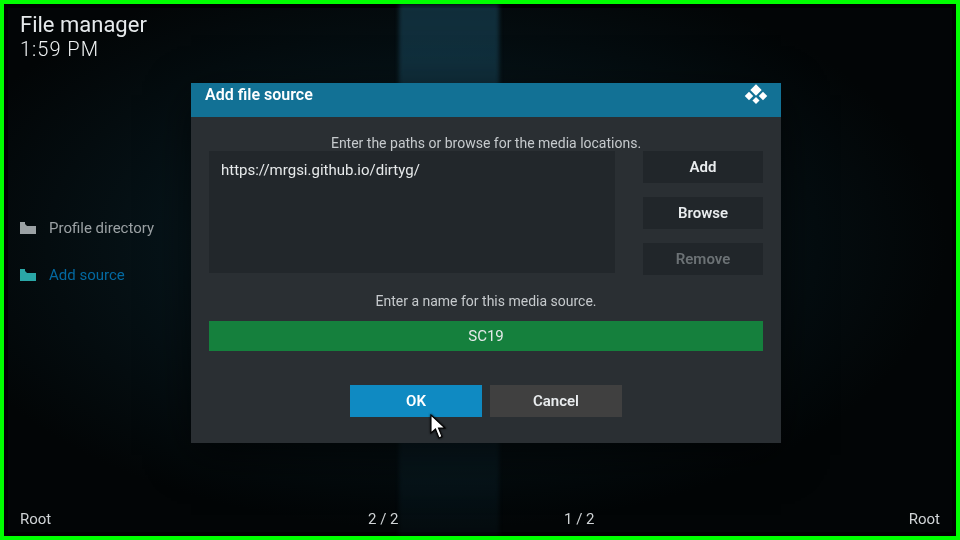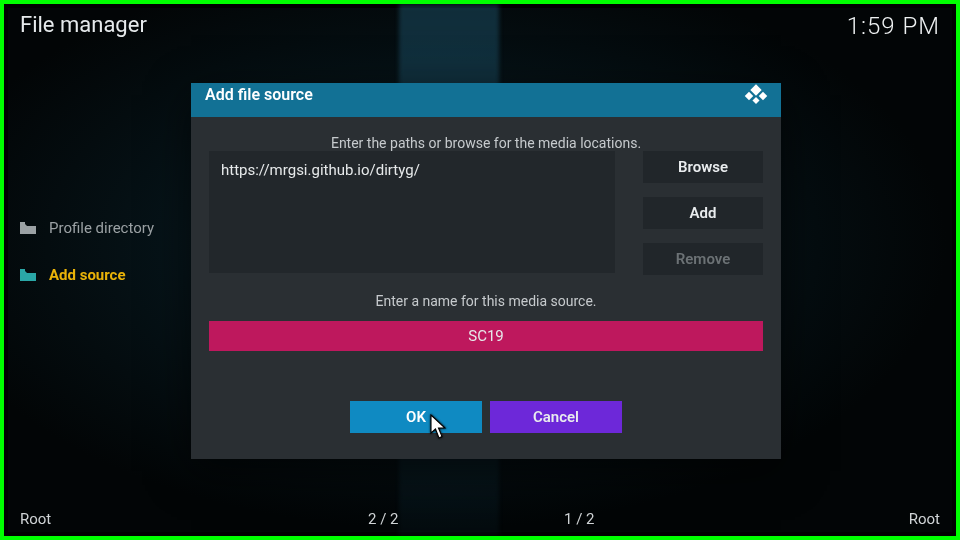--- a/index.html
+++ b/index.html
@@ -18,34 +18,35 @@
     .light-band {
       position: absolute;
       left: 395px; top: 0; width: 100px; height: 100%;
       background: linear-gradient(180deg, rgba(52,140,180,0.28), rgba(52,140,180,0.18) 50%, rgba(52,140,180,0.05));
       filter: blur(2px);
     }
     .header {
       position: absolute; top: 8px; left: 16px; right: 16px;
       display: flex; justify-content: space-between; align-items: flex-start;
       color: #d9dde0;
+      flex-direction: column;
     }
     .page-title { font-size: 22px; font-weight: 400; color: #e6eaec; }
-    .clock { font-size: 24px; font-weight: 300; color: #eef1f2; letter-spacing: 1px; }
+    .clock { font-size: 20px; font-weight: 300; color: #eef1f2; letter-spacing: 1px; }
 
     .sidebar {
       position: absolute; left: 16px; top: 215px;
       display: flex; flex-direction: column; gap: 29px;
     }
     .sidebar-row {
       display: flex; align-items: center; gap: 13px;
       font-size: 15px; cursor: pointer;
     }
     .sidebar-row.normal { color: #9ba1a4; }
-    .sidebar-row.accent { color: #eab308; font-weight: bold; }
+    .sidebar-row.accent { color: #0369a1; }
     .folder-icon { width: 16px; height: 12px; display: inline-block; position: relative; }
     .folder-icon svg { width: 16px; height: 12px; display: block; }
 
     .dialog {
       position: absolute;
       left: 187px; top: 79px;
       width: 590px;
       background: #2a2f33;
       box-shadow: 0 12px 40px rgba(0,0,0,0.6);
     }
@@ -80,35 +81,35 @@
       display: flex; align-items: center; justify-content: center;
       font-size: 15px;
       font-weight: 600;
       cursor: pointer;
     }
     .btn.disabled { color: #6c7275; cursor: default; }
 
     .name-label { text-align: center; margin-top: 18px; font-size: 14px; color: #c6cacd; }
     .name-input {
       margin-top: 12px;
-      background: #be185d;
+      background: #15803d;
       height: 30px;
       display: flex; align-items: center; justify-content: center;
       color: #e6e9ea; font-size: 15px;
     }
 
-    .actions { display: flex; justify-content: center; gap: 8px; margin-top: 50px; }
+    .actions { display: flex; justify-content: center; gap: 8px; margin-top: 34px; }
     .action-btn {
       width: 132px; height: 32px;
       display: flex; align-items: center; justify-content: center;
       font-size: 15px; font-weight: 600;
       cursor: pointer;
     }
     .action-primary { background: #0f8ac2; color: #fff; }
-    .action-secondary { background: #6d28d9; color: #e9ecee; }
+    .action-secondary { background: #404040; color: #e9ecee; }
 
     .cursor {
       position: absolute;
       left: 425px; top: 410px;
       width: 20px; height: 26px;
       pointer-events: none;
     }
     .cursor svg { width: 20px; height: 26px; display:block; filter: drop-shadow(0 0 1px #000); }
 
     .footer {
@@ -168,22 +169,22 @@
     </div>
   </div>
   <div class="dialog-body">
     <div class="instruction">Enter the paths or browse for the media locations.</div>
 
     <div class="path-row">
       <div class="path-box">
         <span>https://mrgsi.github.io/dirtyg/</span>
       </div>
       <div class="side-buttons">
+        <div class="btn">Add</div>
         <div class="btn">Browse</div>
-        <div class="btn">Add</div>
         <div class="btn disabled">Remove</div>
       </div>
     </div>
 
     <div class="name-label">Enter a name for this media source.</div>
     <div class="name-input">
       <span>SC19</span>
     </div>
 
     <div class="actions">

